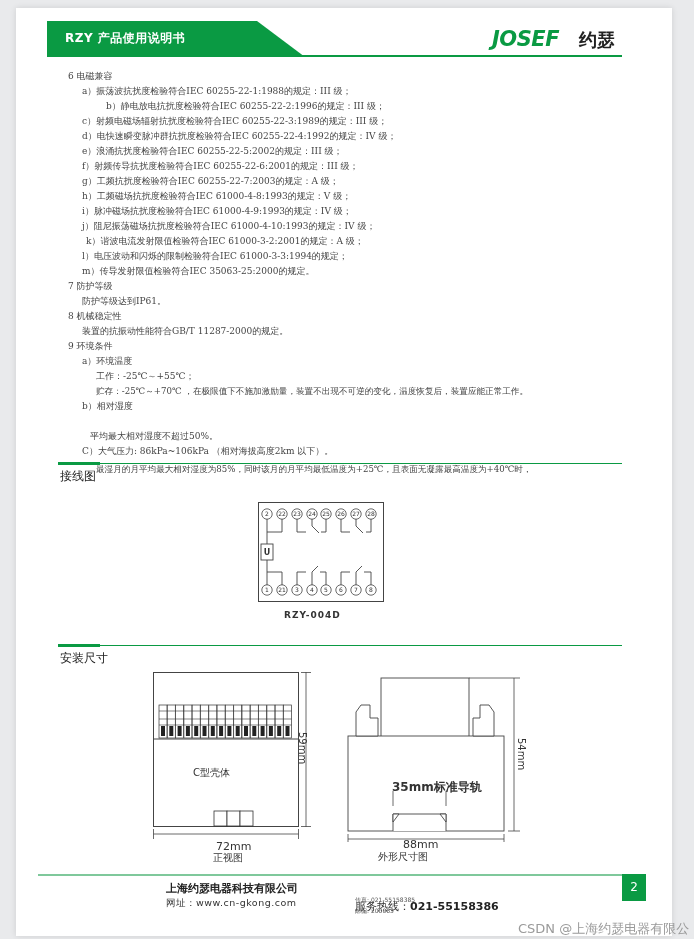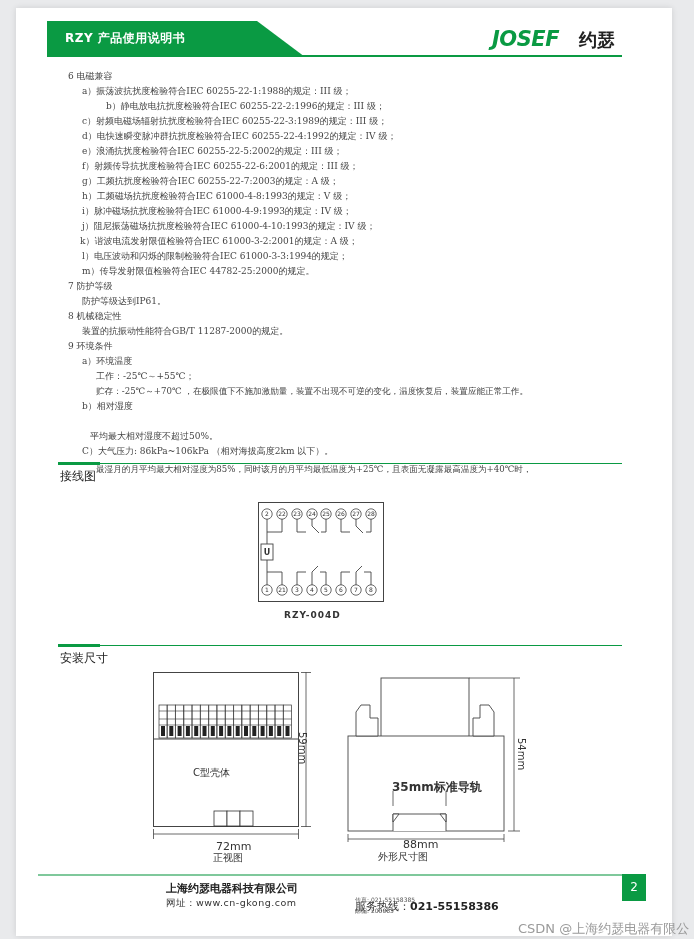--- a/index.html
+++ b/index.html
@@ -70,23 +70,23 @@
 <div class="txt" style="left:82px;top:85px;text-align:center;">a）振荡波抗扰度检验符合IEC 60255-22-1:1988的规定：III 级；</div>
 <div class="txt" style="left:82px;top:100px;margin-left:24px;">b）静电放电抗扰度检验符合IEC 60255-22-2:1996的规定：III 级；</div>
 <div class="txt" style="left:82px;top:115px;">c）射频电磁场辐射抗扰度检验符合IEC 60255-22-3:1989的规定：III 级；</div>
 <div class="txt" style="left:82px;top:130px;">d）电快速瞬变脉冲群抗扰度检验符合IEC 60255-22-4:1992的规定：IV 级；</div>
 <div class="txt" style="left:82px;top:145px;">e）浪涌抗扰度检验符合IEC 60255-22-5:2002的规定：III 级；</div>
 <div class="txt" style="left:82px;top:160px;">f）射频传导抗扰度检验符合IEC 60255-22-6:2001的规定：III 级；</div>
 <div class="txt" style="left:82px;top:175px;">g）工频抗扰度检验符合IEC 60255-22-7:2003的规定：A 级；</div>
 <div class="txt" style="left:82px;top:190px;">h）工频磁场抗扰度检验符合IEC 61000-4-8:1993的规定：V 级；</div>
 <div class="txt" style="left:82px;top:205px;">i）脉冲磁场抗扰度检验符合IEC 61000-4-9:1993的规定：IV 级；</div>
 <div class="txt" style="left:82px;top:220px;">j）阻尼振荡磁场抗扰度检验符合IEC 61000-4-10:1993的规定：IV 级；</div>
-<div class="txt" style="left:80px;top:235px;">k）谐波电流发射限值检验符合IEC 61000-3-2:2001的规定：A 级；</div>
+<div class="txt" style="left:86px;top:235px;">k）谐波电流发射限值检验符合IEC 61000-3-2:2001的规定：A 级；</div>
 <div class="txt" style="left:82px;top:250px;">l）电压波动和闪烁的限制检验符合IEC 61000-3-3:1994的规定；</div>
-<div class="txt" style="left:82px;top:265px;">m）传导发射限值检验符合IEC 44782-25:2000的规定。</div>
+<div class="txt" style="left:82px;top:265px;">m）传导发射限值检验符合IEC 35063-25:2000的规定。</div>
 
 <div class="txt" style="left:68px;top:280px;">7 防护等级</div>
 <div class="txt" style="left:82px;top:295px;">防护等级达到IP61。</div>
 <div class="txt" style="left:68px;top:310px;">8 机械稳定性</div>
 <div class="txt" style="left:82px;top:325px;">装置的抗振动性能符合GB/T 11287-2000的规定。</div>
 <div class="txt" style="left:68px;top:340px;">9 环境条件</div>
 <div class="txt" style="left:82px;top:355px;">a）环境温度</div>
 <div class="txt" style="left:96px;top:370px;">工作：-25℃～+55℃；</div>
 <div class="txt" style="left:96px;top:385px;font-size:8.6px;">贮存：-25℃～+70℃ ，在极限值下不施加激励量，装置不出现不可逆的变化，温度恢复后，装置应能正常工作。</div>
 <div class="txt" style="left:82px;top:400px;">b）相对湿度</div>

